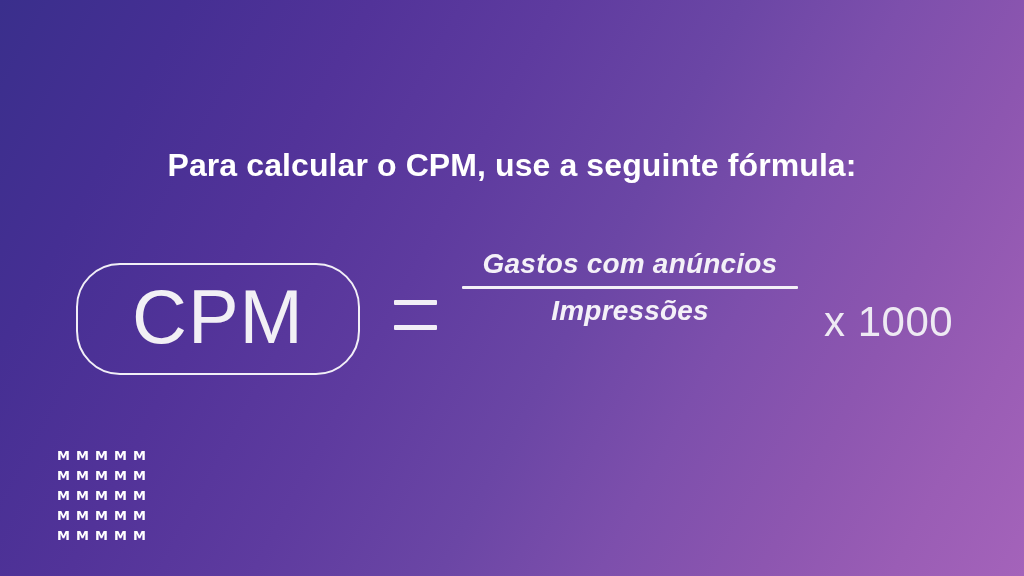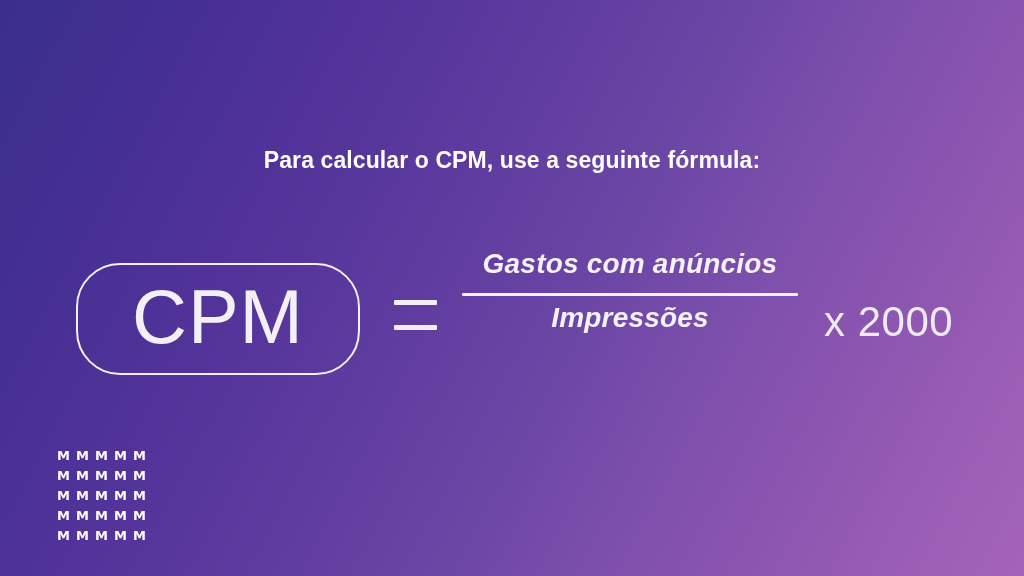--- a/index.html
+++ b/index.html
@@ -31,21 +31,21 @@
   }
 
   
   #title {
     position: absolute;
     left: 0;
     top: 147px;
     width: 1024px;
     text-align: center;
     color: #ffffff;
-    font-size: 23px;
+    font-size: 32px;
     font-weight: bold;
     letter-spacing: 0.1px;
     white-space: nowrap;
   }
 
   
   #formula {
     position: absolute;
     left: 4px;
     top: 240px;
@@ -110,21 +110,21 @@
   }
   #numerator, #denominator {
     text-align: center;
     color: #f4f1f8;
     font-size: 28px;
     font-weight: bold;
     font-style: italic;
     letter-spacing: 0.2px;
     white-space: nowrap;
   }
-  #numerator { margin-bottom: 13px; }
+  #numerator { margin-bottom: 6px; }
   #fraction-bar {
     width: 336px;
     height: 3px;
     margin: 0 auto;
     background: #f3f0f7;
     border-radius: 1px;
   }
   #denominator { margin-top: 6px; }
 
   
@@ -173,21 +173,21 @@
       <div class="bar bar-top"></div>
       <div class="bar bar-bottom"></div>
     </div>
 
     <div id="fraction">
       <div id="numerator">Gastos com anúncios</div>
       <div id="fraction-bar"></div>
       <div id="denominator">Impressões</div>
     </div>
 
-    <div id="multiplier">x 2000</div>
+    <div id="multiplier">x 1000</div>
 
   </div>
 
   <div id="m-grid">
       <span class="m-cell" style="color: rgb(255, 255, 255);">M</span>
       <span class="m-cell" style="color: rgb(255, 255, 255);">M</span>
       <span class="m-cell" style="color: rgb(255, 255, 255);">M</span>
       <span class="m-cell" style="color: rgb(255, 255, 255);">M</span>
       <span class="m-cell" style="color: rgb(255, 255, 255);">M</span>
       <span class="m-cell" style="color: rgb(255, 255, 255);">M</span>

